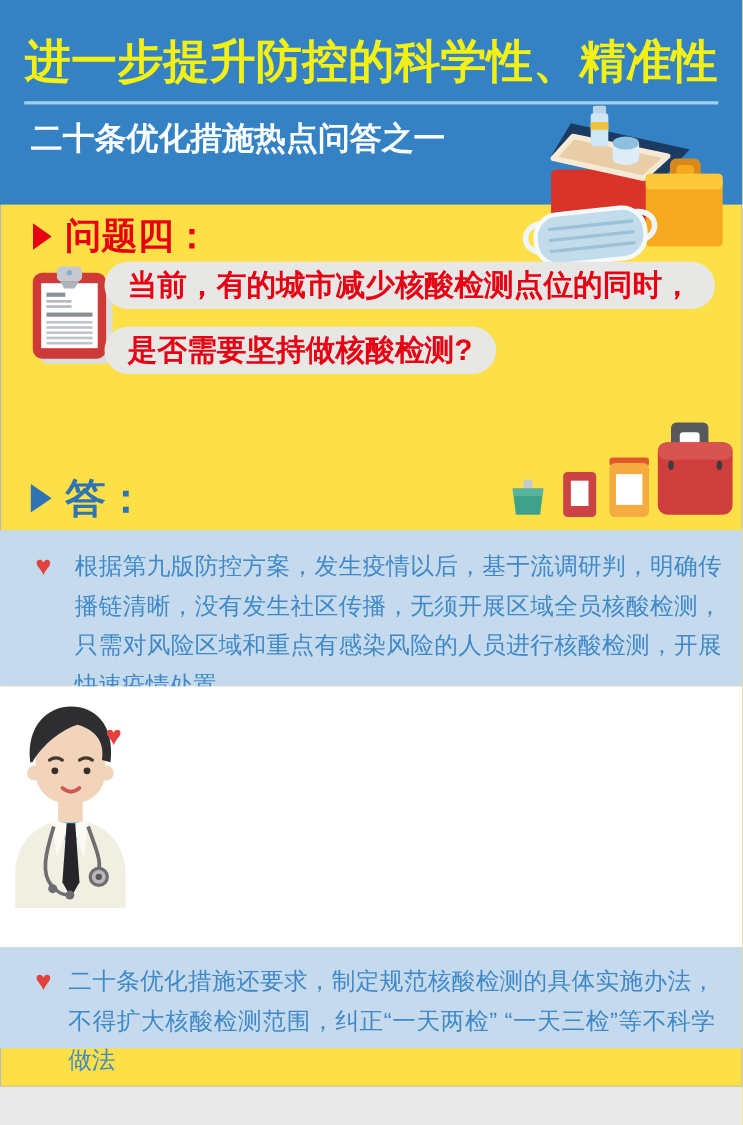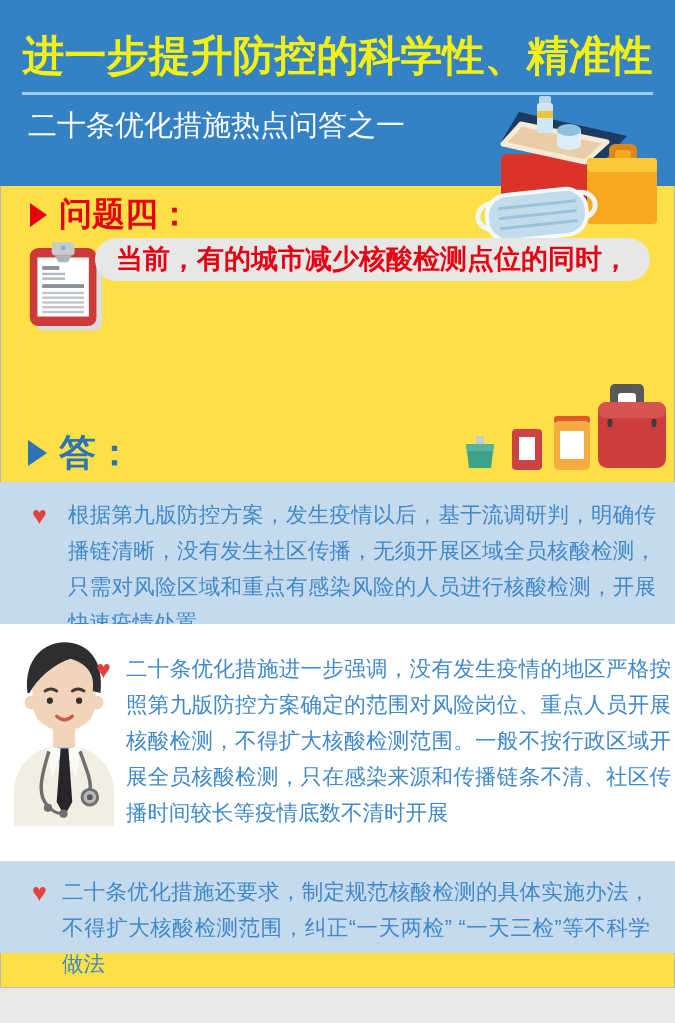--- a/index.html
+++ b/index.html
@@ -10,21 +10,21 @@
     font-family:"Liberation Sans","DejaVu Sans",sans-serif;
   }
   
   .header{position:absolute;top:0;left:0;right:0;height:186px;background:#3481c4;}
   .title{
     position:absolute;top:28px;left:10px;right:10px;margin:0;
     text-align:center;font-size:42px;font-weight:900;color:#f2f014;
     letter-spacing:0px;white-space:nowrap;
   }
   .divider{position:absolute;top:92px;left:22px;right:22px;height:3px;background:#9ecfee;}
-  .subtitle{position:absolute;top:106px;left:28px;font-size:29px;color:#fafdff;font-weight:400;}
+  .subtitle{position:absolute;top:106px;left:28px;font-size:29px;color:#fafdff;font-weight:700;}
   .hero-art{position:absolute;top:96px;right:0;width:200px;height:150px;}
   
   .q-head{position:absolute;top:192px;left:30px;display:flex;align-items:center;gap:12px;}
   .tri{width:0;height:0;display:inline-block;}
   .tri-red{border-left:17px solid #e60012;border-top:12px solid transparent;border-bottom:12px solid transparent;}
   .tri-blue{border-left:19px solid #2e73b4;border-top:13px solid transparent;border-bottom:13px solid transparent;}
   .q-label{font-size:33px;font-weight:900;color:#e60012;}
   .clipboard{position:absolute;top:240px;left:26px;width:80px;height:94px;}
   .bubbles{position:absolute;top:238px;left:95px;width:565px;}
   .bubble{
@@ -121,20 +121,21 @@
       <rect x="17" y="54" width="44" height="2.5" fill="#c0c4c8"></rect>
       <rect x="17" y="59" width="44" height="2.5" fill="#c0c4c8"></rect>
       <rect x="17" y="64" width="44" height="2.5" fill="#c0c4c8"></rect>
       <rect x="17" y="69" width="44" height="2.5" fill="#c0c4c8"></rect>
       <rect x="17" y="74" width="44" height="2.5" fill="#c0c4c8"></rect>
     </svg>
   </div>
 
   <div class="bubbles">
     <div class="bubble">当前，有的城市减少核酸检测点位的同时，</div>
+    <div class="bubble bubble-gap">是否需要坚持做核酸检测?</div>
   </div>
 
   <div class="a-head">
     <span class="tri tri-blue"></span>
     <span class="a-label">答：</span>
   </div>
 
   <div class="supplies">
     <svg viewBox="0 0 215 100" width="215" height="100">
       <g>
@@ -190,21 +191,20 @@
           <path d="M74,124 C82,146 86,156 84,164" fill="none" stroke="#6e6e70" stroke-width="3.5"></path>
           <path d="M44,183 q6,6 12,4" fill="none" stroke="#6e6e70" stroke-width="3"></path>
           <circle cx="41" cy="182" r="4.2" fill="#6e6e70"></circle>
           <circle cx="57" cy="188" r="4.2" fill="#6e6e70"></circle>
           <circle cx="84" cy="171" r="8" fill="#b9b9bb" stroke="#6e6e70" stroke-width="3"></circle>
           <circle cx="84" cy="171" r="3" fill="#58585a"></circle>
         </g>
       </svg>
     </div>
     <span class="heart">♥</span>
-    <p>二十条优化措施进一步强调，没有发生疫情的地区严格按照第九版防控方案确定的范围对风险岗位、重点人员开展核酸检测，不得扩大核酸检测范围。一般不按行政区域开展全员核酸检测，只在感染来源和传播链条不清、社区传播时间较长等疫情底数不清时开展</p>
   </div>
 
   <div class="panel panel-blue panel-3">
     <span class="heart">♥</span>
     <p>二十条优化措施还要求，制定规范核酸检测的具体实施办法，不得扩大核酸检测范围，纠正“一天两检” “一天三检”等不科学做法</p>
   </div>
 
 
 </div>
 

